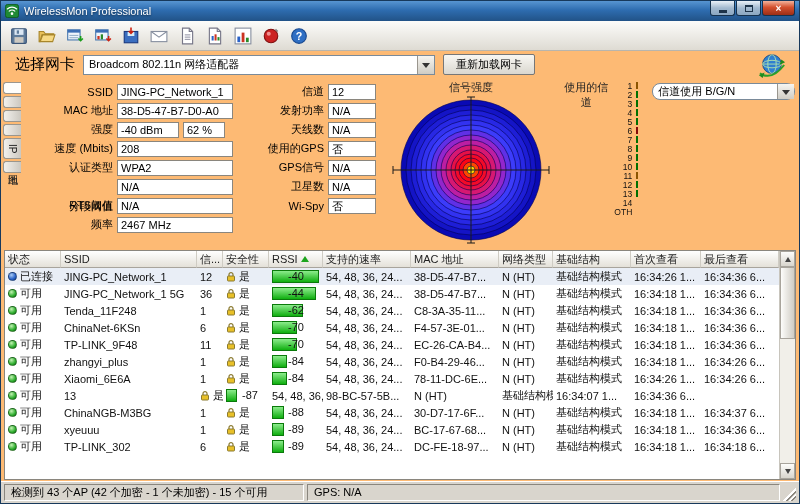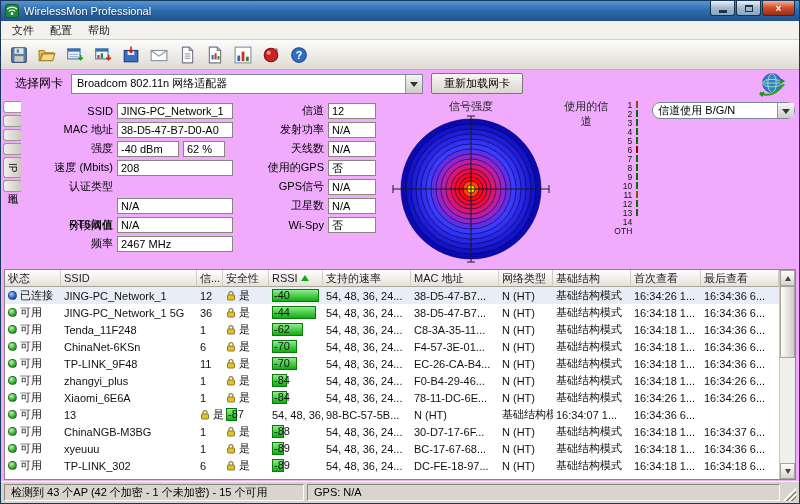--- a/index.html
+++ b/index.html
@@ -1,18 +1,18 @@
 <!DOCTYPE html>
 <html><head>
 <meta charset="utf-8">
 <style>
   * { margin:0; padding:0; box-sizing:border-box; }
   html,body { width:800px; height:504px; }
   body { font-family:"Liberation Sans","DejaVu Sans",sans-serif; background:#6b6b6b; }
-  .window { width:800px; height:504px; background:#f0abfc; border:1px solid #17395c; display:flex; flex-direction:column; overflow:hidden; }
+  .window { width:800px; height:504px; background:#fdba74; border:1px solid #17395c; display:flex; flex-direction:column; overflow:hidden; }
 
   
   .titlebar { height:20px; flex:0 0 20px; background:linear-gradient(#5795d2,#2e6db0 45%,#215287); display:flex; align-items:center; padding:0 4px; gap:5px; color:#fff; }
   .title-text { font-size:11px; text-shadow:0 1px 2px rgba(0,0,0,.55); }
   .win-buttons { margin-left:auto; display:flex; gap:1px; align-self:flex-start; }
   .winbtn { width:25px; height:15px; border:1px solid #16324e; border-top:none; border-radius:0 0 3px 3px; background:linear-gradient(#eaf1f8,#a2b9cf 50%,#8ba7c1); display:flex; align-items:center; justify-content:center; cursor:default; }
   .winbtn.close { width:33px; background:linear-gradient(#f4b39c,#d4502e 45%,#9c2e16); color:#fff; font-size:10px; font-weight:bold; }
   .glyph-min { width:8px; height:3px; background:#1d3349; margin-top:6px; }
   .glyph-max { width:8px; height:7px; border:1px solid #1d3349; border-top:2px solid #1d3349; background:transparent; }
 
@@ -20,21 +20,21 @@
   .menubar { height:19px; flex:0 0 19px; background:#f2f1ec; border-bottom:1px solid #d2cfc7; display:flex; align-items:center; padding:0 3px; }
   .menu-item { font-size:11px; padding:1px 8px; color:#222; }
 
   
   .toolbar { height:30px; flex:0 0 30px; background:linear-gradient(#fcfcfa,#dedbd3); border-bottom:1px solid #b8b5ad; display:flex; align-items:center; padding:0 5px; gap:2px; }
   .tbtn { width:26px; height:25px; border:1px solid transparent; background:transparent; display:flex; align-items:center; justify-content:center; padding:0; border-radius:2px; }
   .ticon { display:flex; }
 
   
   .adapter-row { height:27px; flex:0 0 27px; display:flex; align-items:center; gap:8px; padding:0 6px 0 14px; }
-  .adapter-label { font-size:12px;text-align:center; }
+  .adapter-label { font-size:15px;text-align:center; }
   .combo { display:flex; align-items:center; border:1px solid #7a8a99; background:#fff; height:20px; }
   .combo .ctext { flex:1; font-size:11px; padding:0 5px; white-space:nowrap; overflow:hidden; }
   .combo .cbtn { width:17px; height:100%; border-left:1px solid #9a968e; background:linear-gradient(#f6f5f1,#cfccc4); display:flex; align-items:center; justify-content:center; }
   .tri-down { width:0; height:0; border:4px solid transparent; border-top:5px solid #333; margin-top:5px; }
   .combo.adapter { width:352px; }
   .push-btn { font-size:11px; height:21px; padding:0 12px; border:1px solid #777; border-radius:2px; background:linear-gradient(#f8f7f3,#dad7cf); }
   .globe { margin-left:auto; margin-right:6px; }
 
   
   .main { flex:0 0 171px; display:flex; gap:4px; padding:2px 4px 2px 2px; min-height:0; }
@@ -67,21 +67,21 @@
   .sort-arrow { width:0; height:0; border:4px solid transparent; border-bottom:6px solid #1da41d; margin-left:3px; margin-top:-4px; }
   .tbody { flex:1; overflow:hidden; background:#fff; }
   .trow { height:17px; }
   .trow.sel-row { background:#e9eef6; }
   .td { font-size:11px; padding:0 3px; height:17px; display:flex; align-items:center; white-space:nowrap; overflow:hidden; gap:3px; color:#111; }
   .dot { width:9px; height:9px; border-radius:50%; border:1px solid rgba(0,0,0,.35); flex:0 0 auto; }
   .dot.connected { background:radial-gradient(circle at 35% 30%, #a8cbf4, #2a62c8 60%, #123d7c); }
   .dot.available { background:radial-gradient(circle at 35% 30%, #c2f2b2, #2fae2f 60%, #156e15); }
   .rssi-wrap { position:relative; width:100%; height:13px; }
   .rssi-bar { position:absolute; left:0; top:0; bottom:0; background:linear-gradient(#8cec8c,#0fae0f); border:1px solid #0a7a0a; }
-  .rssi-num { position:relative; font-size:11px; padding-left:2px; }
+  .rssi-num { position:relative; font-size:11px; padding-left:16px; }
 
   
   .vscroll { width:16px; flex:0 0 16px; background:#f1efe9; border-left:1px solid #c8c5bd; display:flex; flex-direction:column; }
   .sbtn { height:16px; flex:0 0 16px; background:linear-gradient(#fdfdfb,#d8d5cd); border:1px solid #a8a49c; display:flex; align-items:center; justify-content:center; }
   .tri-up-s { width:0; height:0; border:3px solid transparent; border-bottom:5px solid #444; margin-top:-3px; }
   .tri-down-s { width:0; height:0; border:3px solid transparent; border-top:5px solid #444; margin-top:3px; }
   .strack { flex:1; position:relative; }
   .sthumb { position:absolute; top:0; left:0; right:0; height:72px; background:linear-gradient(90deg,#fdfdfb,#cfccc4); border:1px solid #a8a49c; }
 
   
@@ -112,25 +112,20 @@
         </div>
       <div class="winbtn">
           <span class="glyph-max"></span>
         </div>
       <div class="winbtn close">
           <span>×</span>
         </div>
     </div>
   </div>
 
-  <div class="menubar">
-      <div class="menu-item">文件</div>
-      <div class="menu-item">配置</div>
-      <div class="menu-item">帮助</div>
-    </div>
 
   <div class="toolbar">
       <button class="tbtn">
         <span class="ticon">
           <svg width="18" height="18" viewBox="0 0 16 16">
             <rect x="1.5" y="1.5" width="13" height="13" rx="1" fill="#607d9c" stroke="#3a5578"></rect>
             <rect x="4" y="2" width="8" height="5" fill="#dce8f4"></rect>
             <rect x="6" y="3" width="2" height="3" fill="#607d9c"></rect>
             <rect x="4" y="9" width="8" height="5" fill="#cdc9c1"></rect>
           </svg>
@@ -279,20 +274,21 @@
           <span class="f-label" style="width: 88px;">强度</span>
           <span class="f-value" style="width: 62px;">-40 dBm</span>
           <span class="f-value" style="width: 42px;">62 %</span>
         </div>
         <div class="field-row">
           <span class="f-label" style="width: 88px;">速度 (Mbits)</span>
           <span class="f-value" style="width: 116px;">208</span>
         </div>
         <div class="field-row">
           <span class="f-label" style="width: 88px;">认证类型</span>
+          <span class="f-value" style="width: 116px;">WPA2</span>
         </div>
         <div class="field-row">
           <span class="f-label" style="width: 88px; margin-top: 40px;">分段阈值</span>
           <span class="f-value" style="width: 116px;">N/A</span>
         </div>
         <div class="field-row">
           <span class="f-label" style="width: 88px;">RTS阈值</span>
           <span class="f-value" style="width: 116px;">N/A</span>
         </div>
         <div class="field-row">

